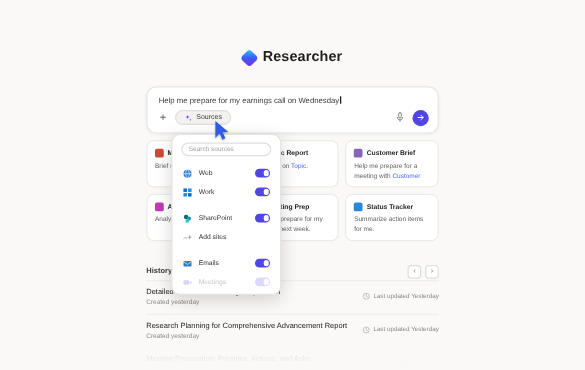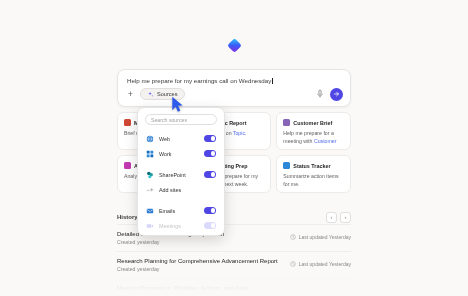--- a/index.html
+++ b/index.html
@@ -141,20 +141,21 @@
     pointer-events: none; z-index: 20;
   }
 </style>
 </head>
 <body>
 
 <div class="stage">
 
   <div class="title-row">
     <div class="logo-diamond"></div>
+    <div class="title-text">Researcher</div>
   </div>
 
   <div class="composer">
     <div class="composer-text"><span>Help me prepare for my earnings call on Wednesday</span><span class="caret"></span></div>
 
     <div class="composer-bar">
       <div class="plus-btn">+</div>
 
       <div class="sources-chip">
         <svg class="spark" viewBox="0 0 16 16">

